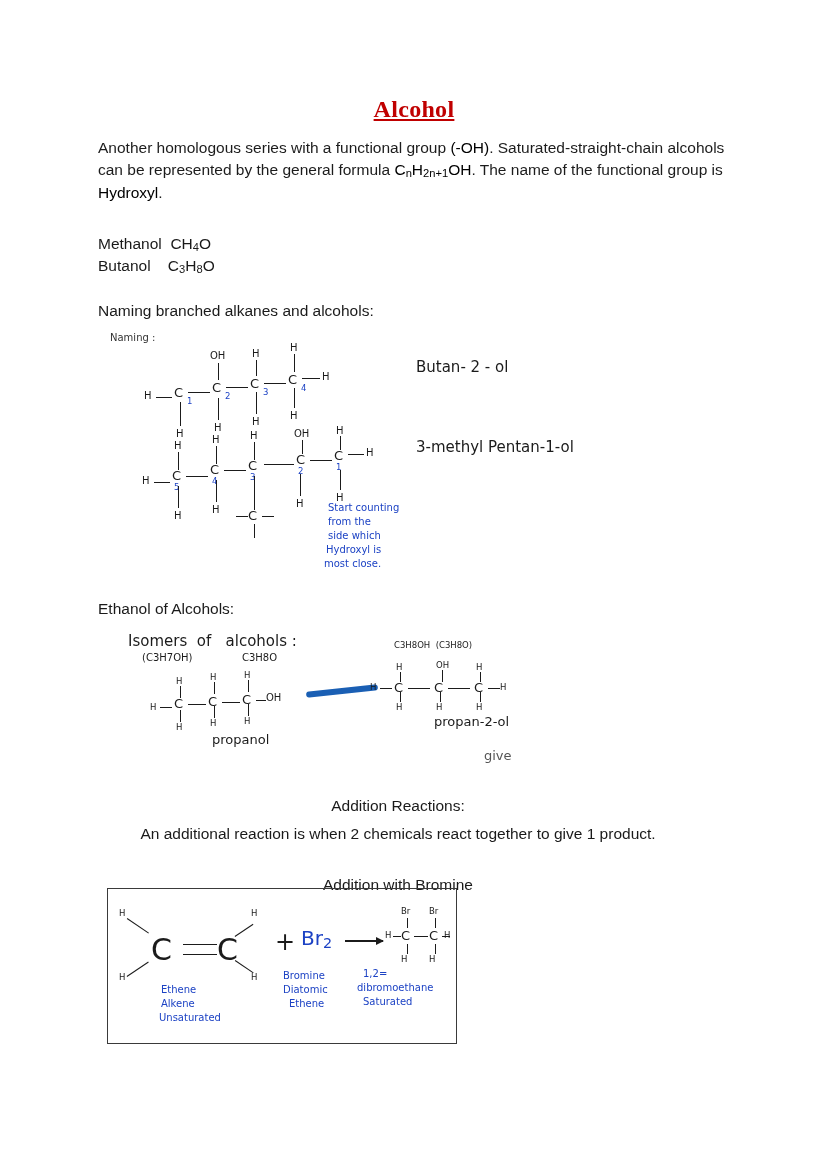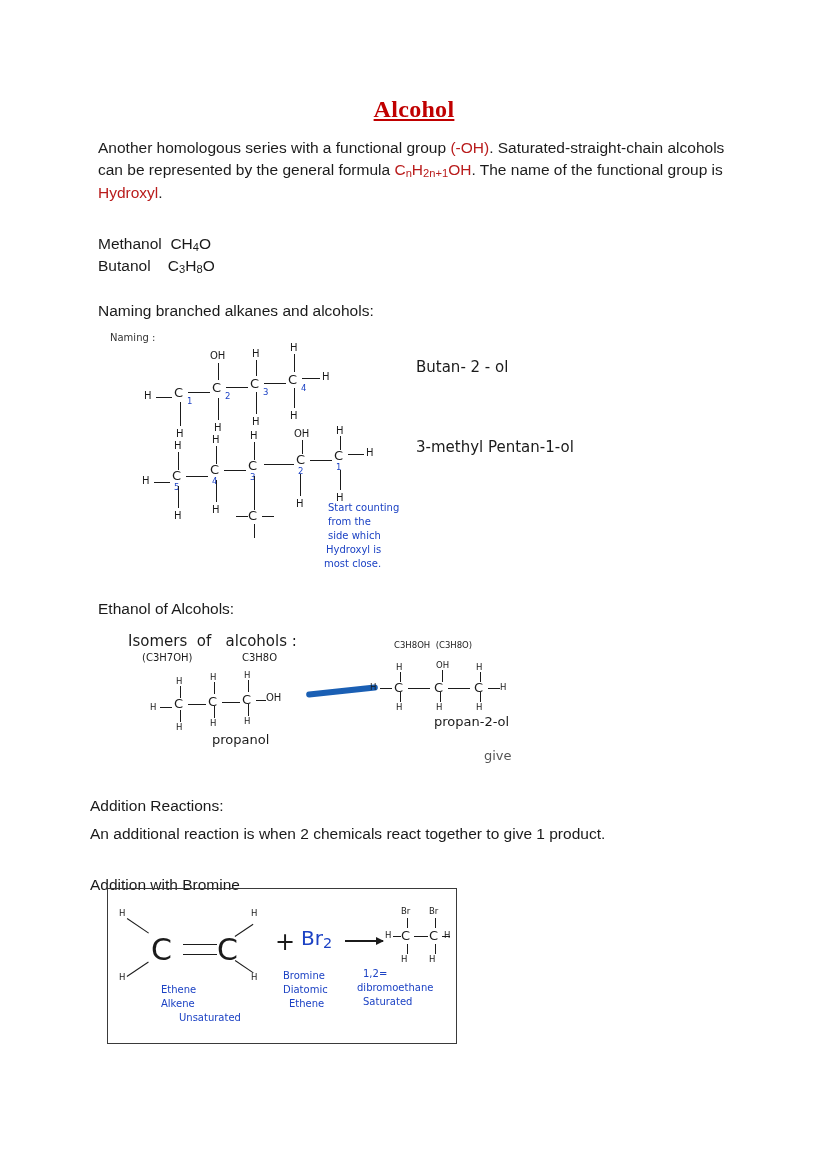--- a/index.html
+++ b/index.html
@@ -38,21 +38,21 @@
     margin: 0 0 14px 0;
     letter-spacing: 0.3px;
   }
   .para {
     font-size: 15.5px;
     line-height: 1.45;
     margin: 0 0 6px 0;
     color: #1c1c1c;
   }
   .blue {
-    color: #b91c1c;
+    color: #000000;
   }
   sub {
     font-size: 72%;
     vertical-align: -0.22em;
   }
   .spacer-md { height: 22px; }
   .formula-list {
     font-size: 15.5px;
     line-height: 1.45;
     margin: 0;
@@ -284,21 +284,21 @@
     <div class="bond v" style="left:302px;top:66px;height:10px;"></div>
     <span class="hw tiny" style="left:338px;top:76px;">H</span>
     <div class="bond v" style="left:342px;top:66px;height:10px;"></div>
     <span class="hw tiny" style="left:378px;top:76px;">H</span>
     <div class="bond v" style="left:382px;top:66px;height:10px;"></div>
 
     <span class="hw mid" style="left:336px;top:88px;">propan-2-ol</span>
     <span class="hw mid" style="left:386px;top:122px;color:#555;">give</span>
   </div>
 
-  <div style="position:absolute;left:90px;top:795px;width:632px;">
+  <div style="position:absolute;left:82px;top:795px;width:632px;text-align:center;">
     <p class="section-label" style="margin:0;">Addition Reactions:</p>
     <p class="section-label" style="margin:6px 0 0 0;">An additional reaction is when 2 chemicals react together to give 1 product.</p>
     <p class="section-label" style="margin:28px 0 0 0;">Addition with Bromine</p>
   </div>
 
   <div class="hand" style="position:absolute;left:107px;top:888px;width:350px;height:156px;">
     <div class="framebox" style="left:0;top:0;width:348px;height:154px;"></div>
 
     <span class="hw tiny" style="left:12px;top:20px;">H</span>
     <span class="hw tiny" style="left:12px;top:84px;">H</span>
@@ -332,21 +332,21 @@
     <div class="bond v" style="left:300px;top:30px;height:10px;"></div>
     <span class="hw tiny" style="left:322px;top:18px;">Br</span>
     <div class="bond v" style="left:328px;top:30px;height:10px;"></div>
     <span class="hw tiny" style="left:294px;top:66px;">H</span>
     <div class="bond v" style="left:300px;top:56px;height:10px;"></div>
     <span class="hw tiny" style="left:322px;top:66px;">H</span>
     <div class="bond v" style="left:328px;top:56px;height:10px;"></div>
 
     <span class="hw small blue" style="left:54px;top:96px;">Ethene</span>
     <span class="hw small blue" style="left:54px;top:110px;">Alkene</span>
-    <span class="hw small blue" style="left:72px;top:124px;">Unsaturated</span>
+    <span class="hw small blue" style="left:52px;top:124px;">Unsaturated</span>
 
     <span class="hw small blue" style="left:176px;top:82px;">Bromine</span>
     <span class="hw small blue" style="left:176px;top:96px;">Diatomic</span>
     <span class="hw small blue" style="left:182px;top:110px;">Ethene</span>
 
     <span class="hw small blue" style="left:256px;top:80px;">1,2=</span>
     <span class="hw small blue" style="left:250px;top:94px;">dibromoethane</span>
     <span class="hw small blue" style="left:256px;top:108px;">Saturated</span>
   </div>
 

